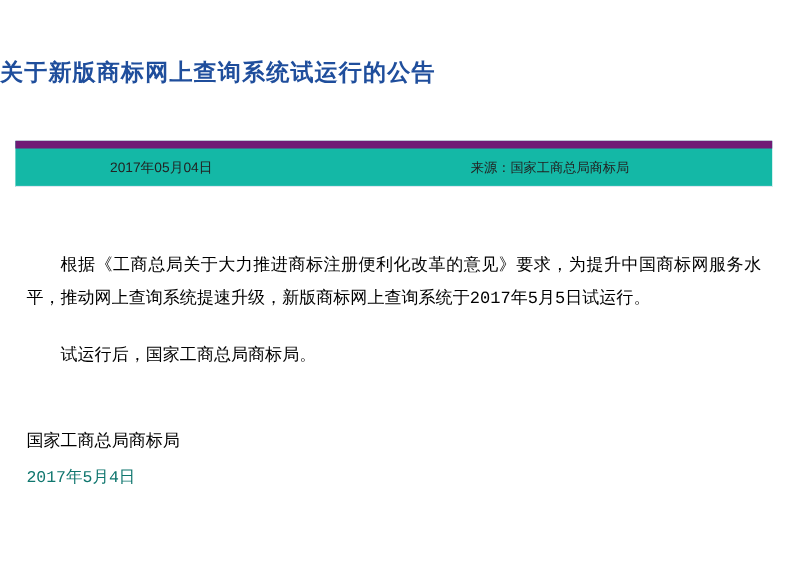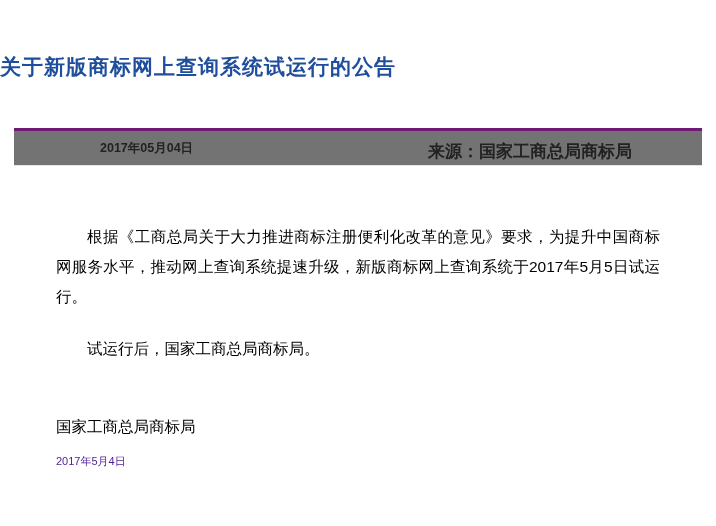--- a/index.html
+++ b/index.html
@@ -27,43 +27,43 @@
   .doc-title {
     font-size: 21px;
     font-weight: bold;
     color: #1f4e9c;
     letter-spacing: 1px;
     line-height: 30px;
   }
   .meta-bar {
     margin: 46px 14px 0 14px;
     height: 34px;
-    background: #737373;
-    border-top: 3px solid #701a75;
+    background: #14b8a6;
+    border-top: 7px solid #701a75;
     border-bottom: 1px solid #dfe8f1;
     position: relative;
-    font-weight: bold;
   }
   .meta-date {
     position: absolute;
     left: 86px;
     top: 9px;
     font-size: 12.5px;
     color: #222222;
   }
   .meta-source {
     position: absolute;
     left: 414px;
     top: 9px;
-    font-size: 17px;
+    font-size: 12px;
     color: #222222;
   }
   .body-area {
-    margin: 0 56px;
+    margin: 0 24px;
     padding-top: 56px;
+    font-family: Liberation Mono, monospace;
   }
   .para {
     font-size: 15.5px;
     line-height: 30px;
     color: #000000;
     text-align: justify;
     margin: 0 0 22px 0;
     text-indent: 2em;
   }
   .para.tight {
@@ -72,23 +72,23 @@
   .signature {
     margin-top: 46px;
     padding-right: 66px;
   }
   .sign-org {
     font-size: 15.5px;
     line-height: 34px;
     color: #000000;
   }
   .sign-date {
-    font-size: 11px;
+    font-size: 15px;
     line-height: 34px;
-    color: #4c1d95;
+    color: #0f766e;
     padding-right: 10px;
   }
 </style>
 </head>
 <body>
 
 <div class="page">
 
   <div class="title-area">
     <h1 class="doc-title">关于新版商标网上查询系统试运行的公告</h1>

